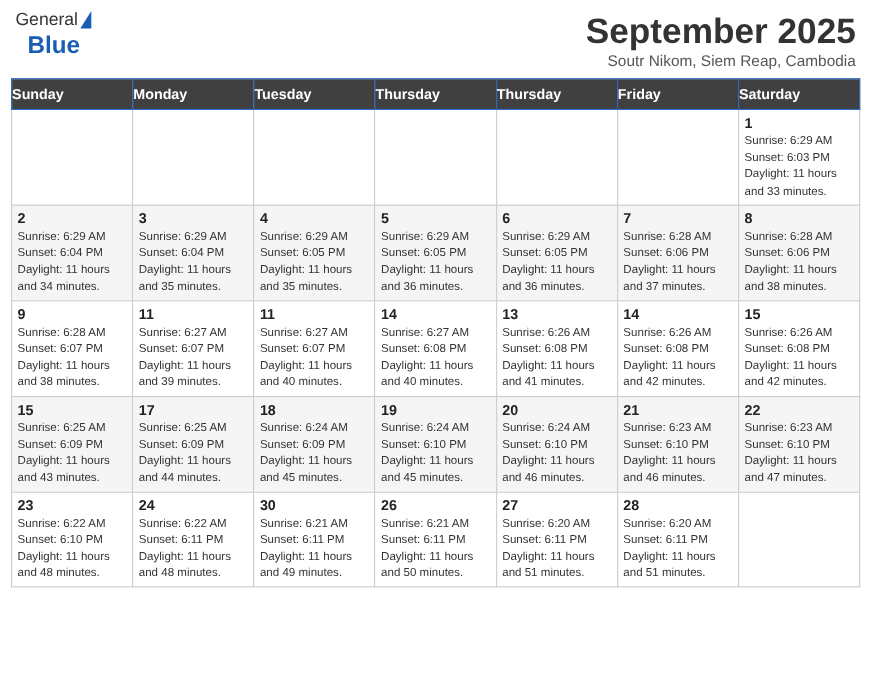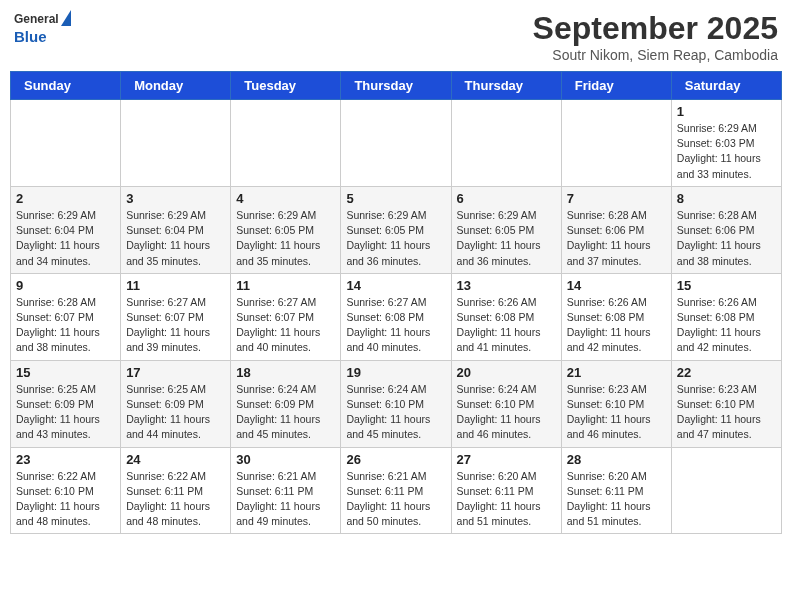--- a/index.html
+++ b/index.html
@@ -20,28 +20,29 @@
     .logo {
       display: flex;
       flex-direction: column;
       align-items: flex-start;
     }
     .logo-text {
       display: flex;
       align-items: center;
     }
     .logo-general {
-      font-size: 12px;
-      font-weight: bold;
+      font-size: 16px;
+      font-weight: normal;
       color: #333;
     }
     .logo-blue {
-      font-size: 15px;
+      font-size: 22px;
       font-weight: bold;
       color: #1a5db5;
+      margin-left: 11px;
     }
     .logo-triangle {
       width: 0;
       height: 0;
       border-left: 10px solid transparent;
       border-bottom: 16px solid #1a5db5;
       margin-left: 2px;
       margin-bottom: 2px;
     }
     .title-area {
@@ -55,25 +56,25 @@
     .location {
       font-size: 14px;
       color: #555;
     }
     .calendar {
       width: 100%;
       border-collapse: collapse;
       border: 1px solid #ccc;
     }
     .calendar th {
-      background: #1d4ed8;
+      background: #404040;
       color: #fff;
       font-size: 13px;
       font-weight: bold;
-      padding: 6px 13px;
+      padding: 6px 0;
       text-align: left;
       border: 1px solid #2d6cc0;
     }
     .calendar td {
       border: 1px solid #ccc;
       vertical-align: top;
       padding: 4px 5px;
       width: calc(100% / 7);
       min-height: 80px;
       font-size: 11px;

